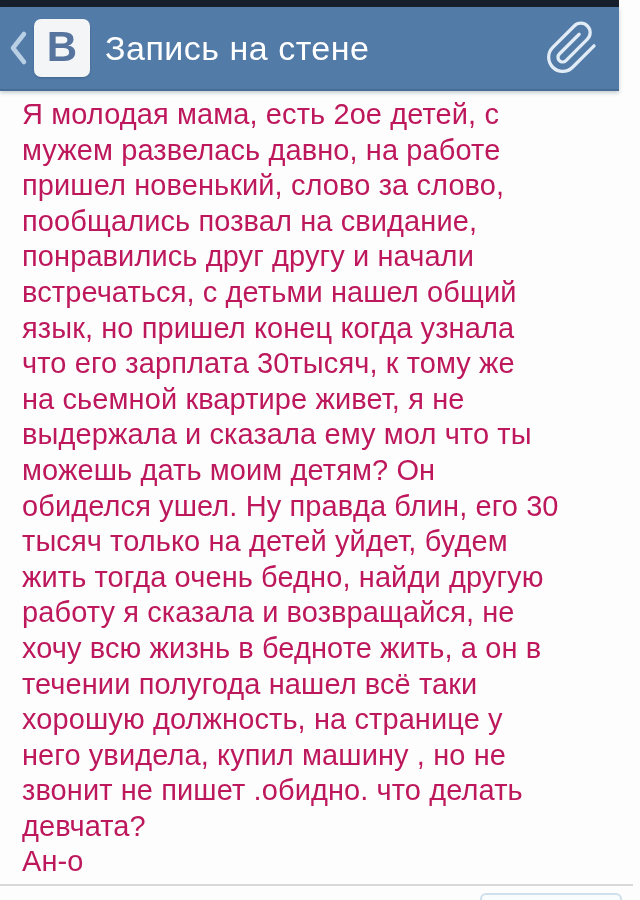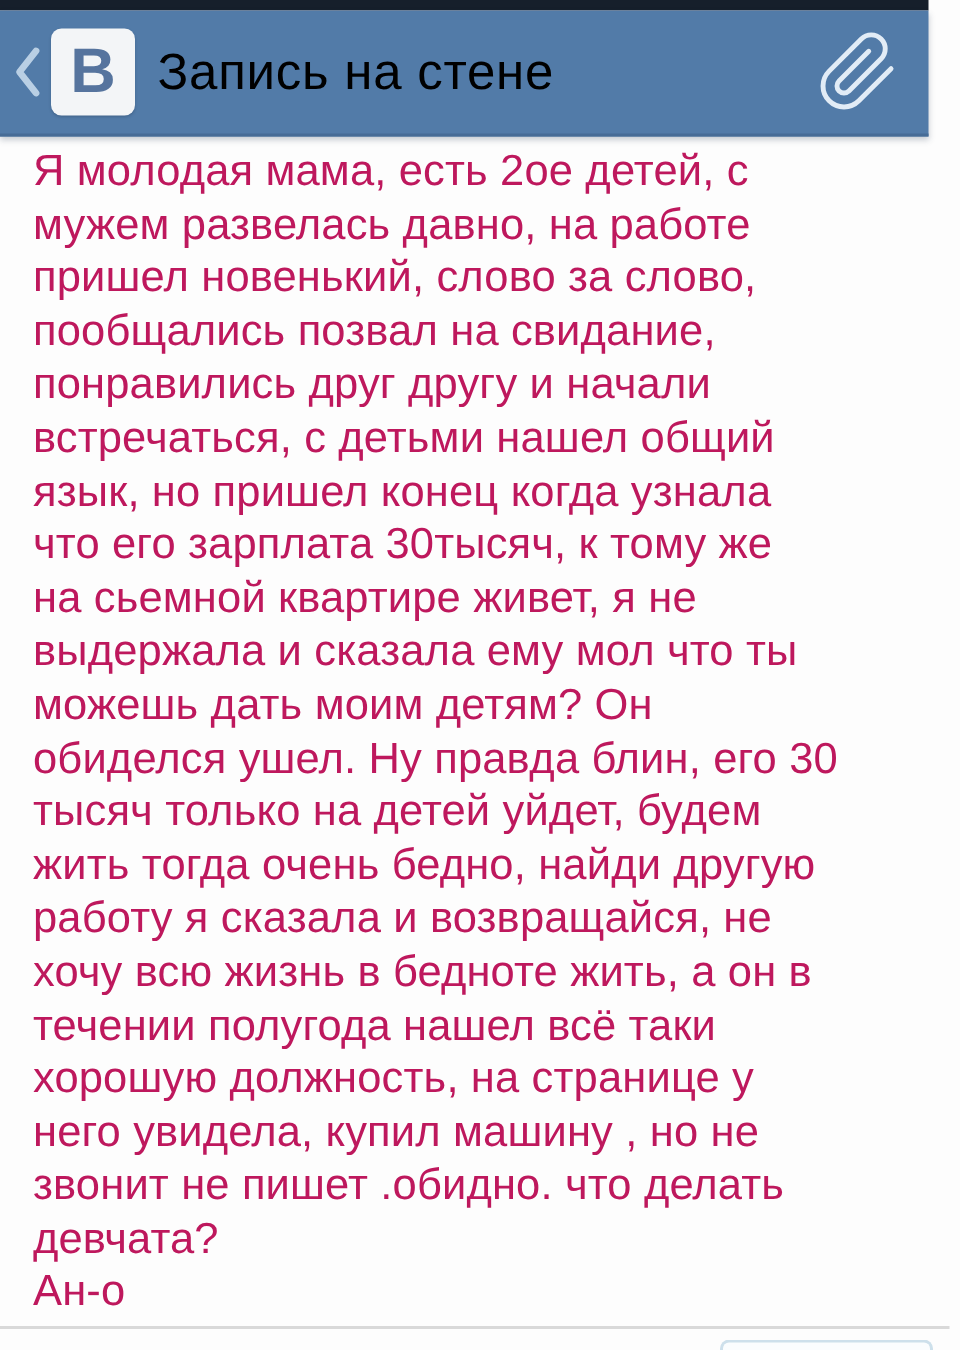--- a/index.html
+++ b/index.html
@@ -45,21 +45,21 @@
     flex: 0 0 auto;
     box-shadow: 0 1px 2px rgba(30,50,75,0.3);
   }
   .vk-logo span {
     font-size: 42px; font-weight: 700;
     color: #56749e;
     line-height: 1;
     transform: translateY(-1px);
   }
   .header-title {
-    color: #000000;
+    color: #ffffff;
     font-size: 34px;
     letter-spacing: 0.5px;
     margin-left: 15px;
     white-space: nowrap;
     flex: 1 1 auto;
   }
   .attach-btn {
     width: 58px; height: 64px;
     display: flex; align-items: center; justify-content: center;
     flex: 0 0 auto;

